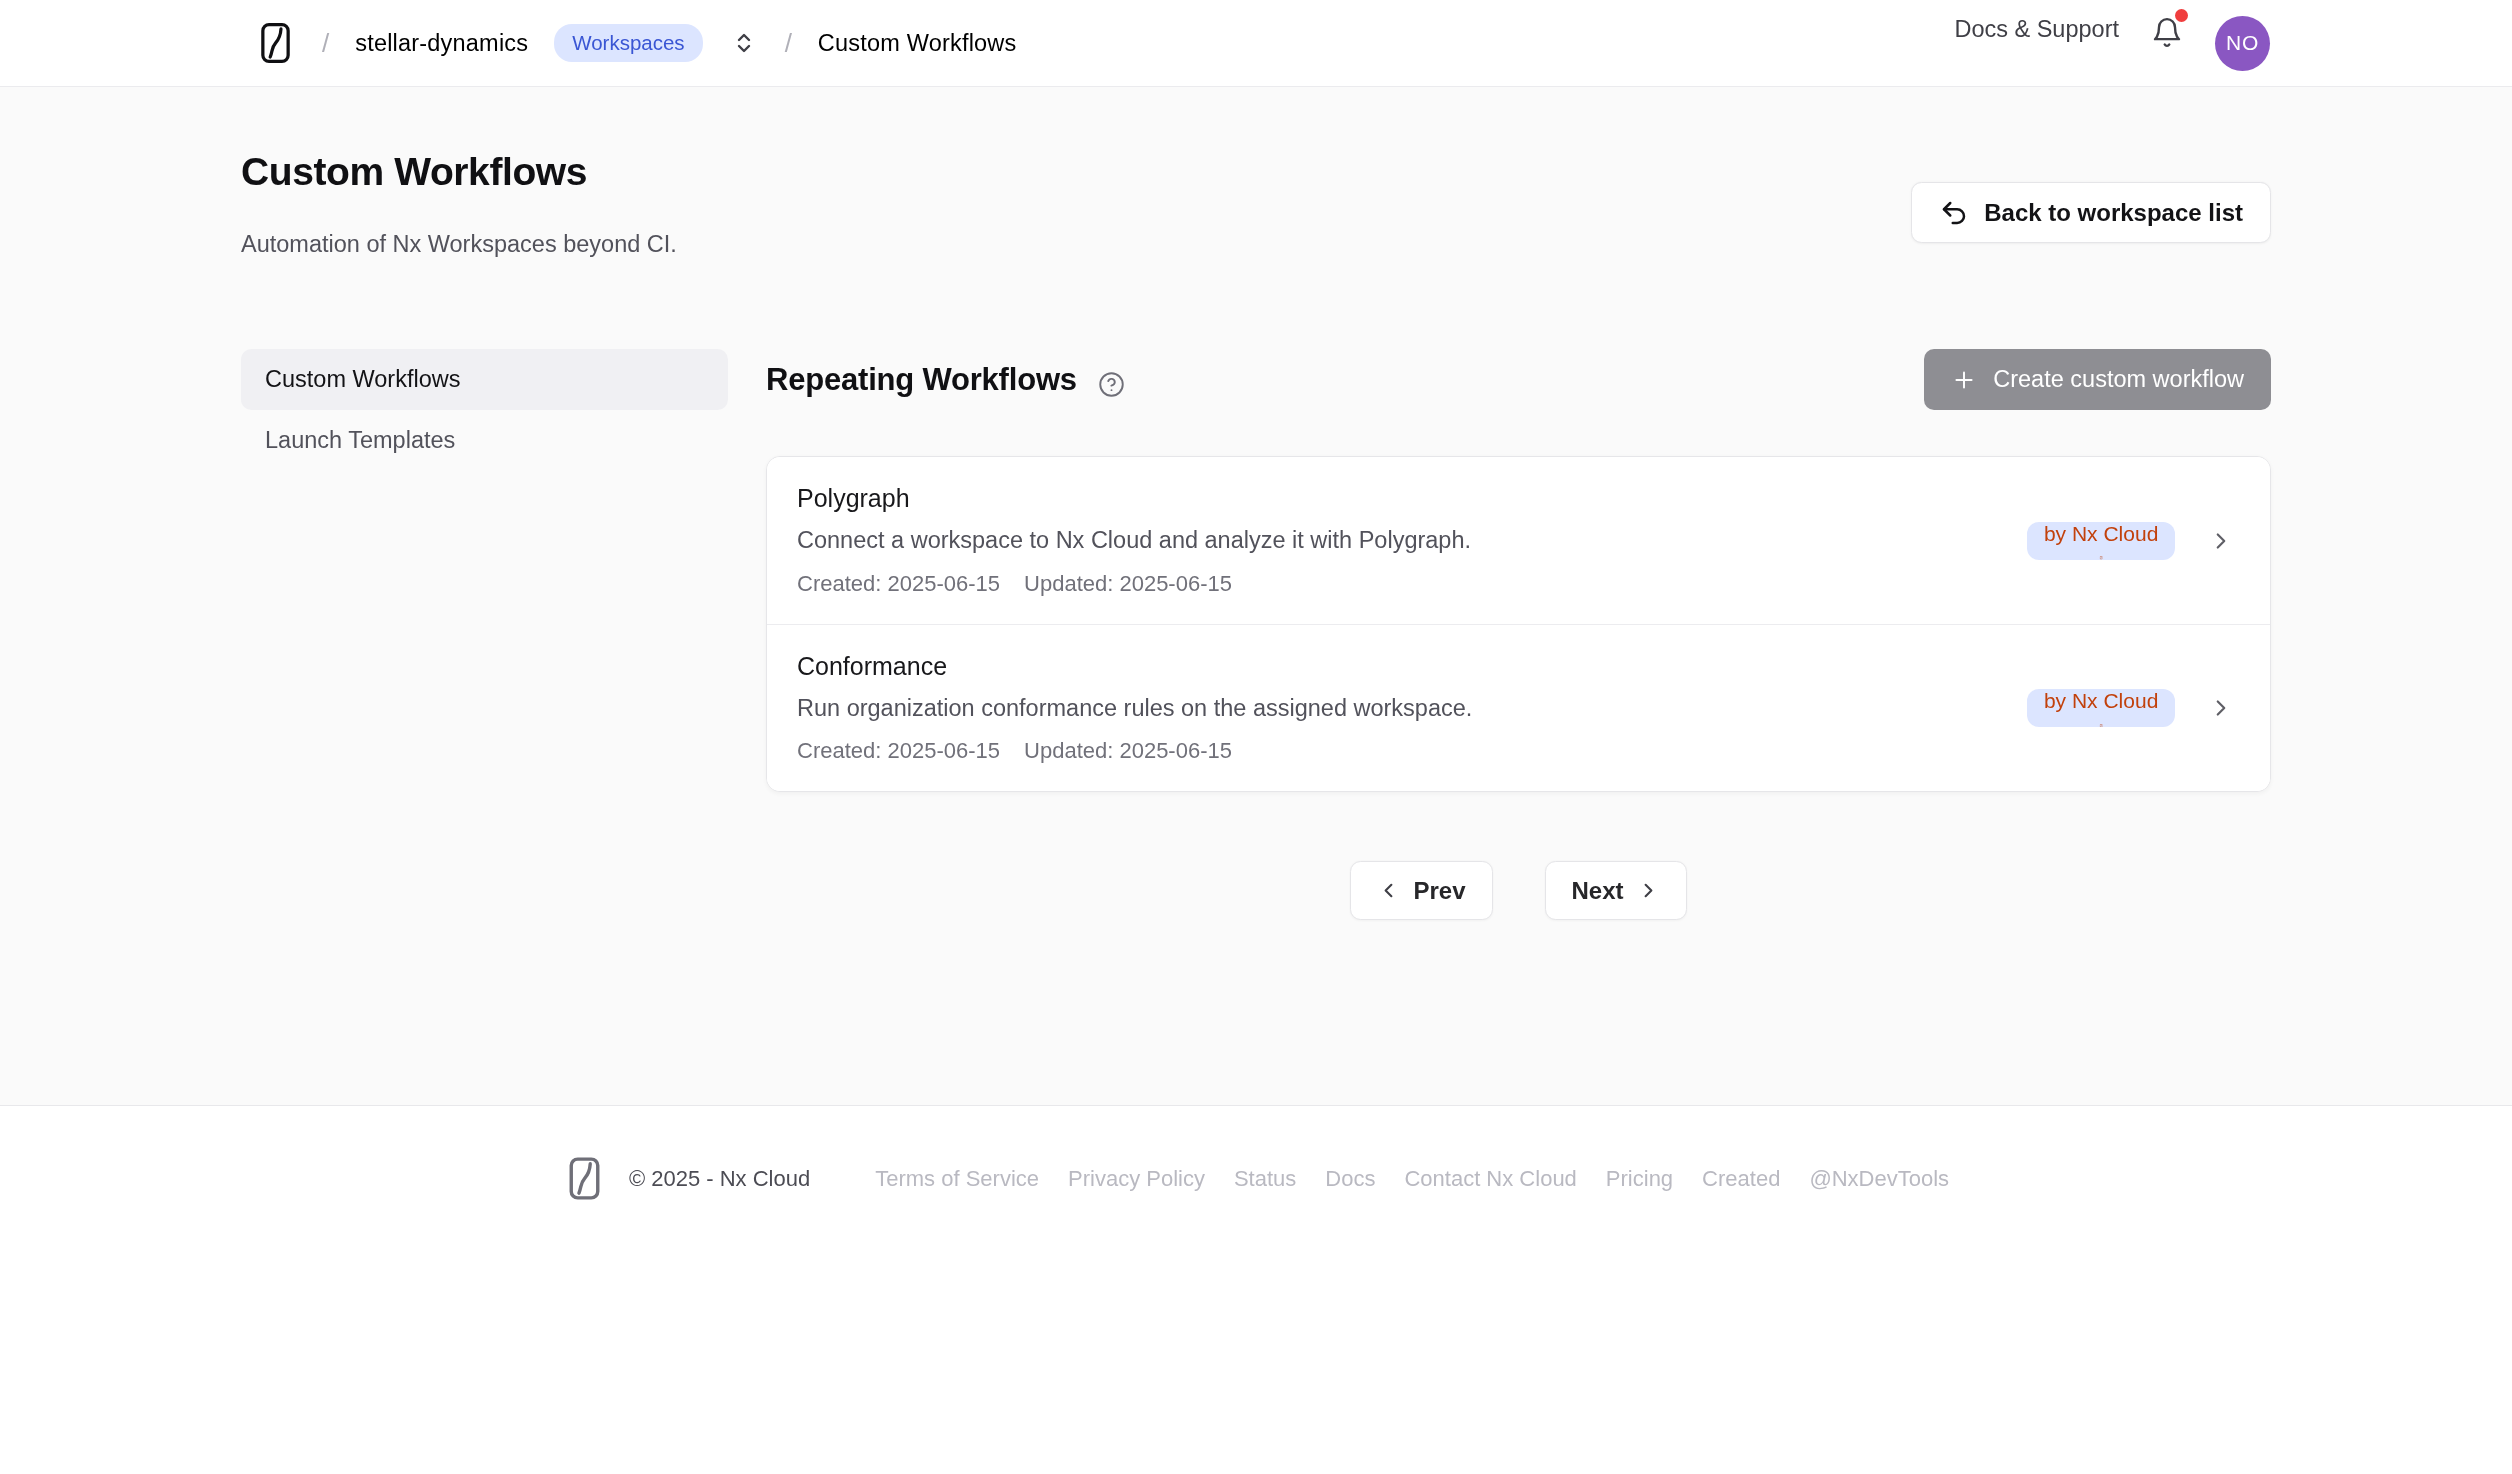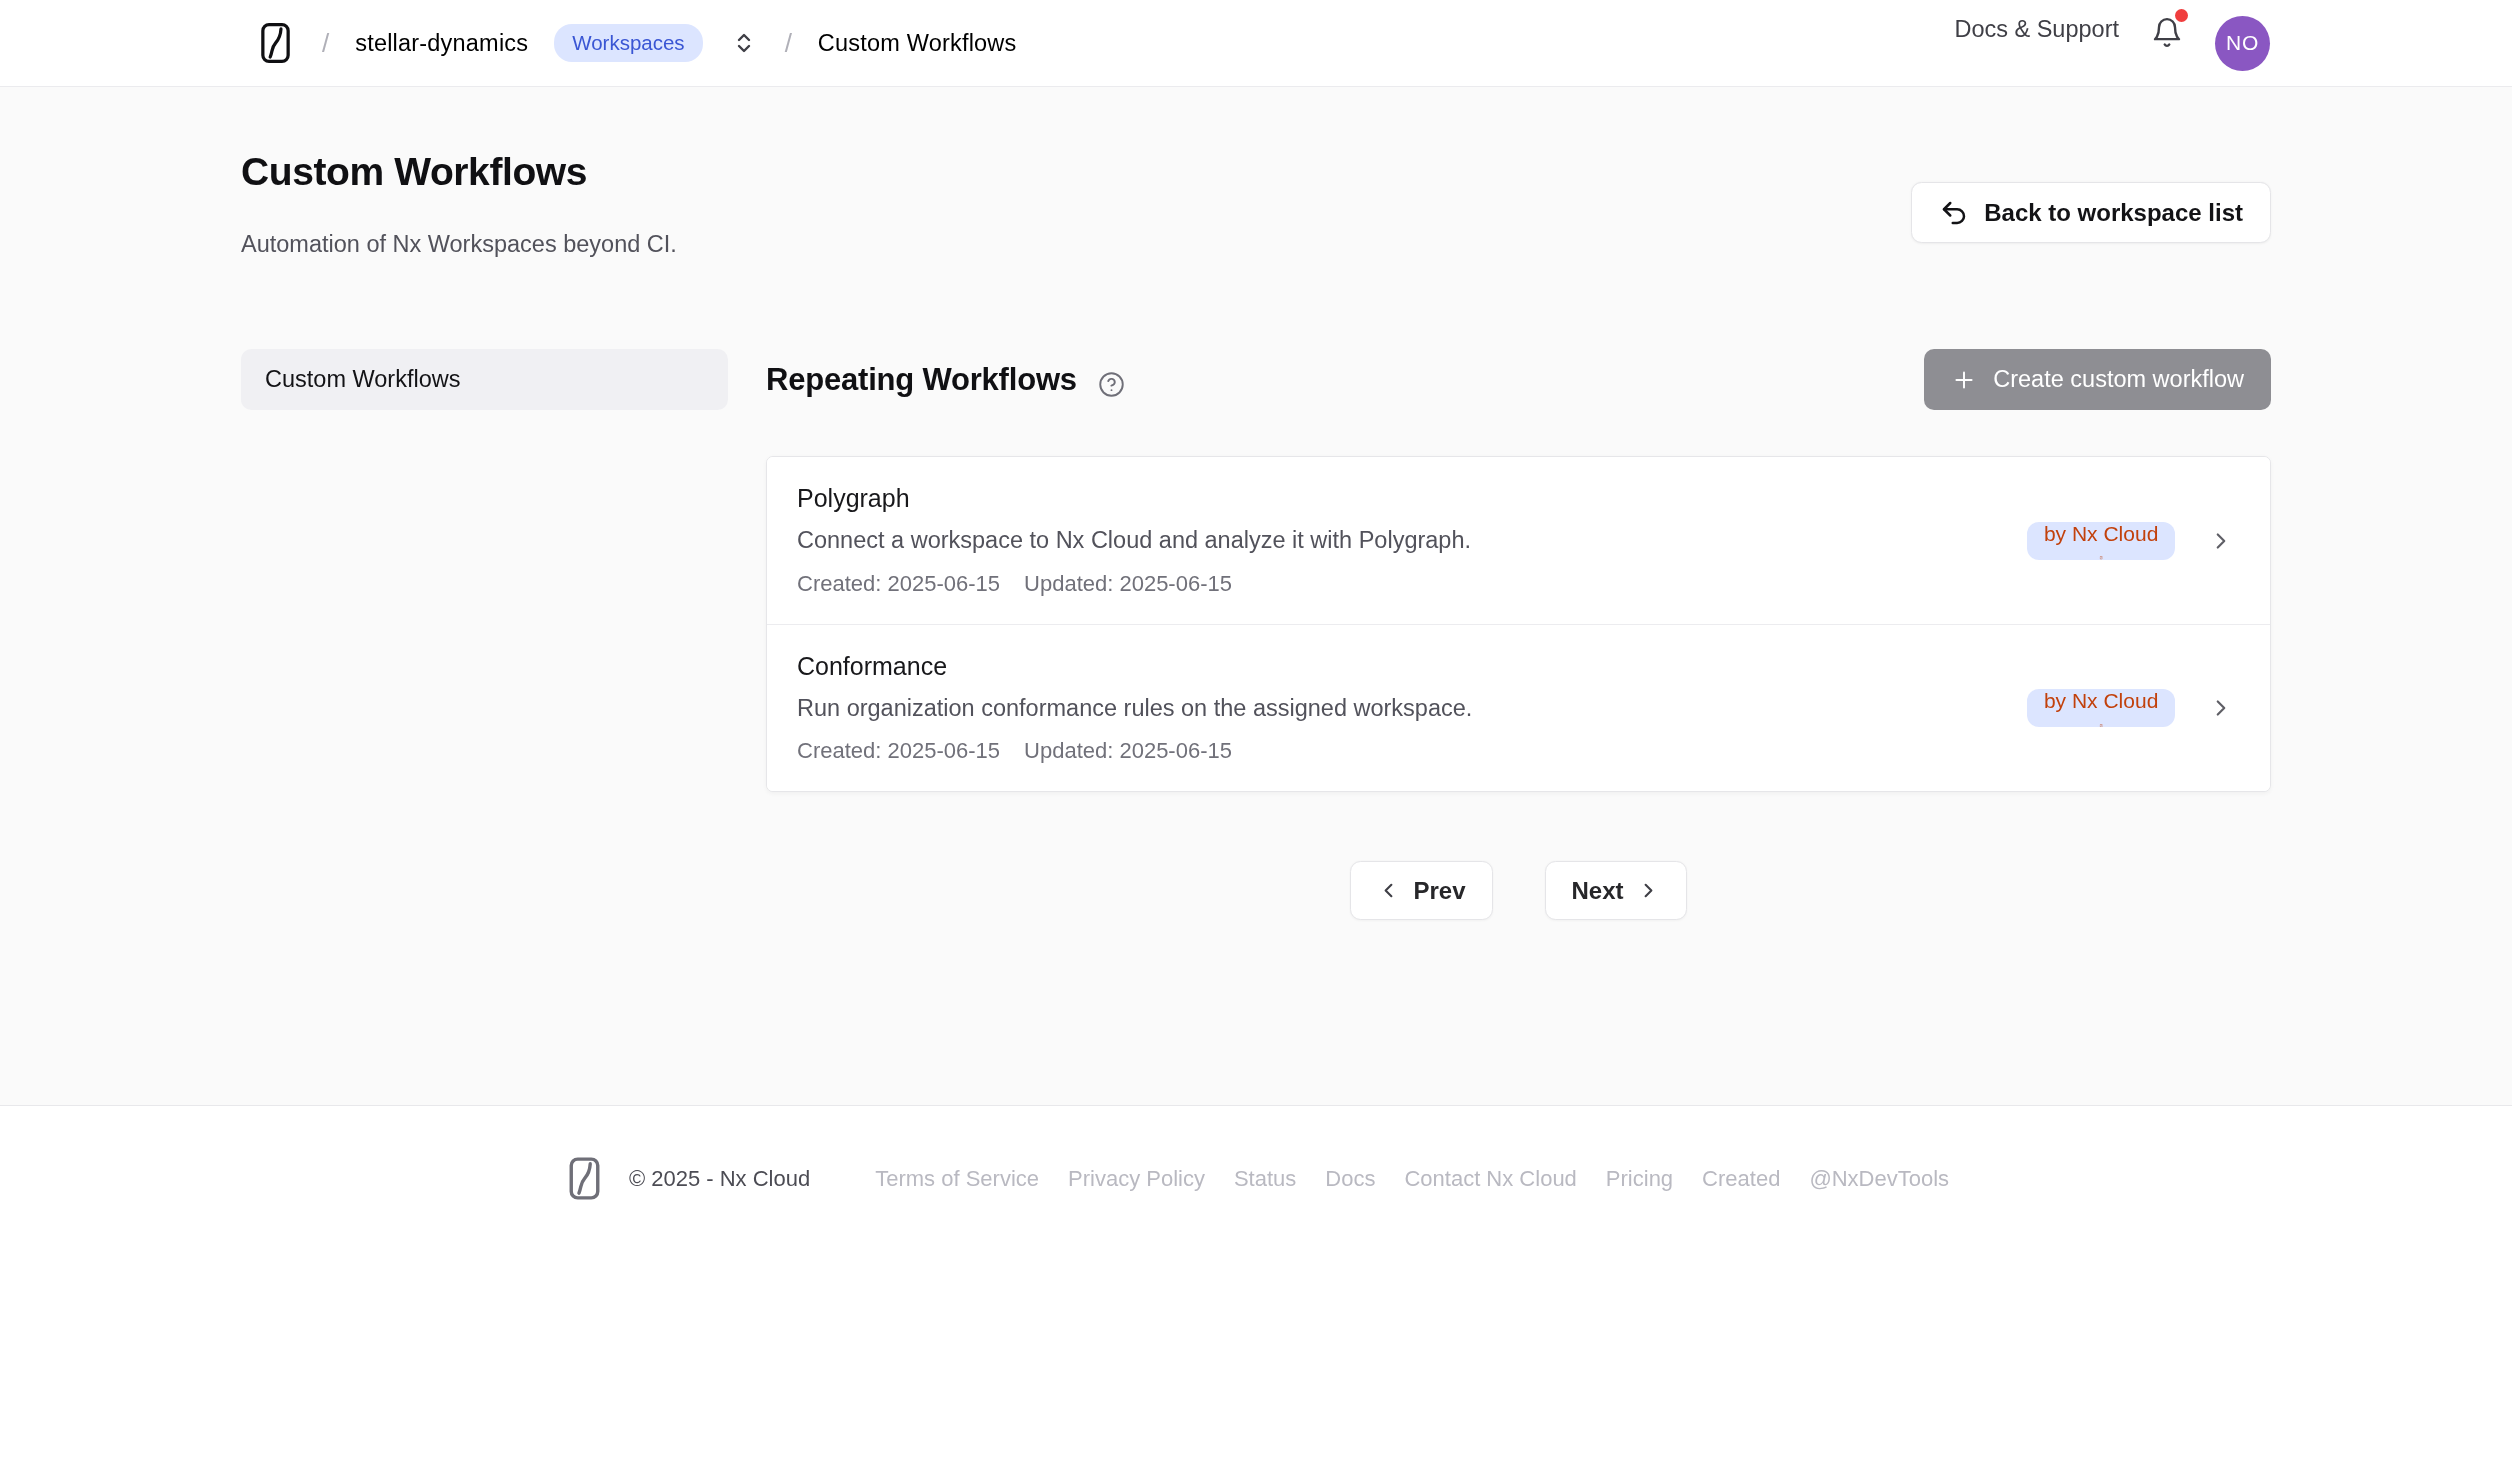--- a/index.html
+++ b/index.html
@@ -50,21 +50,21 @@
 
   .main-col { position: absolute; left: 766px; top: 262px; width: 1505px; }
   .heading-row { height: 61px; display: flex; align-items: center; justify-content: space-between; }
   .heading-left { display: flex; align-items: flex-end; gap: 21px; }
   .section-heading { font-size: 31px; font-weight: 700; color: #101013; letter-spacing: -0.2px; }
   .help-ic { color: #6f6f78; cursor: pointer; margin-top: 3px; }
   .create-btn { height: 61px; padding: 0 27px; background: #8e8e93; border-radius: 10px;
     gap: 16.7px; color: #ffffff; }
   .create-btn .lbl { font-size: 23.5px; color: #ffffff; font-weight: 400; }
 
-  .card { margin-top: 46px; background: #ffffff; border: 1.5px solid #e6e6e9; border-radius: 7px;
+  .card { margin-top: 46px; background: #ffffff; border: 1.5px solid #e6e6e9; border-radius: 14px;
     box-shadow: 0 1.5px 4.6px rgba(0,0,0,0.04); overflow: hidden; }
   .wf-row { height: 167px; display: flex; align-items: center; justify-content: space-between;
     padding: 0 36px 0 30px; cursor: pointer; background: #ffffff; }
   .wf-row + .wf-row { border-top: 1.5px solid #ececef; }
   .wf-left { display: flex; flex-direction: column; }
   .wf-title { font-size: 25px; font-weight: 500; color: #18181b; }
   .wf-desc { margin-top: 13.7px; font-size: 23.5px; color: #52525b; }
   .wf-meta { margin-top: 16.7px; display: flex; gap: 24px; font-size: 22px; color: #71717a; }
   .wf-right { display: flex; align-items: center; gap: 33px; }
   .nx-badge { display: inline-flex; align-items: center; gap: 10.6px; height: 38px; padding: 0 16.7px;
@@ -136,20 +136,21 @@
         <svg width="30" height="30" viewBox="0 0 24 24" fill="none" stroke="currentColor" stroke-width="2" stroke-linecap="round" stroke-linejoin="round">
           <path d="M9 14 4 9l5-5"></path>
             <path d="M4 9h10.5a5.5 5.5 0 0 1 0 11H11"></path>
         </svg>
       </span>
       <span class="lbl">Back to workspace list</span>
     </button>
 
     <aside class="sidebar">
       <div class="side-item active">Custom Workflows</div>
+      <div class="side-item">Launch Templates</div>
     </aside>
 
     <main class="main-col">
       <div class="heading-row">
         <div class="heading-left">
           <h2 class="section-heading">Repeating Workflows</h2>
           <span class="help-ic">
             <svg width="27" height="27" viewBox="0 0 24 24" fill="none" stroke="currentColor" stroke-width="1.7" stroke-linecap="round" stroke-linejoin="round">
               <circle cx="12" cy="12" r="10"></circle>
               <path d="M9.09 9a3 3 0 0 1 5.83 1c0 2-3 3-3 3"></path>

